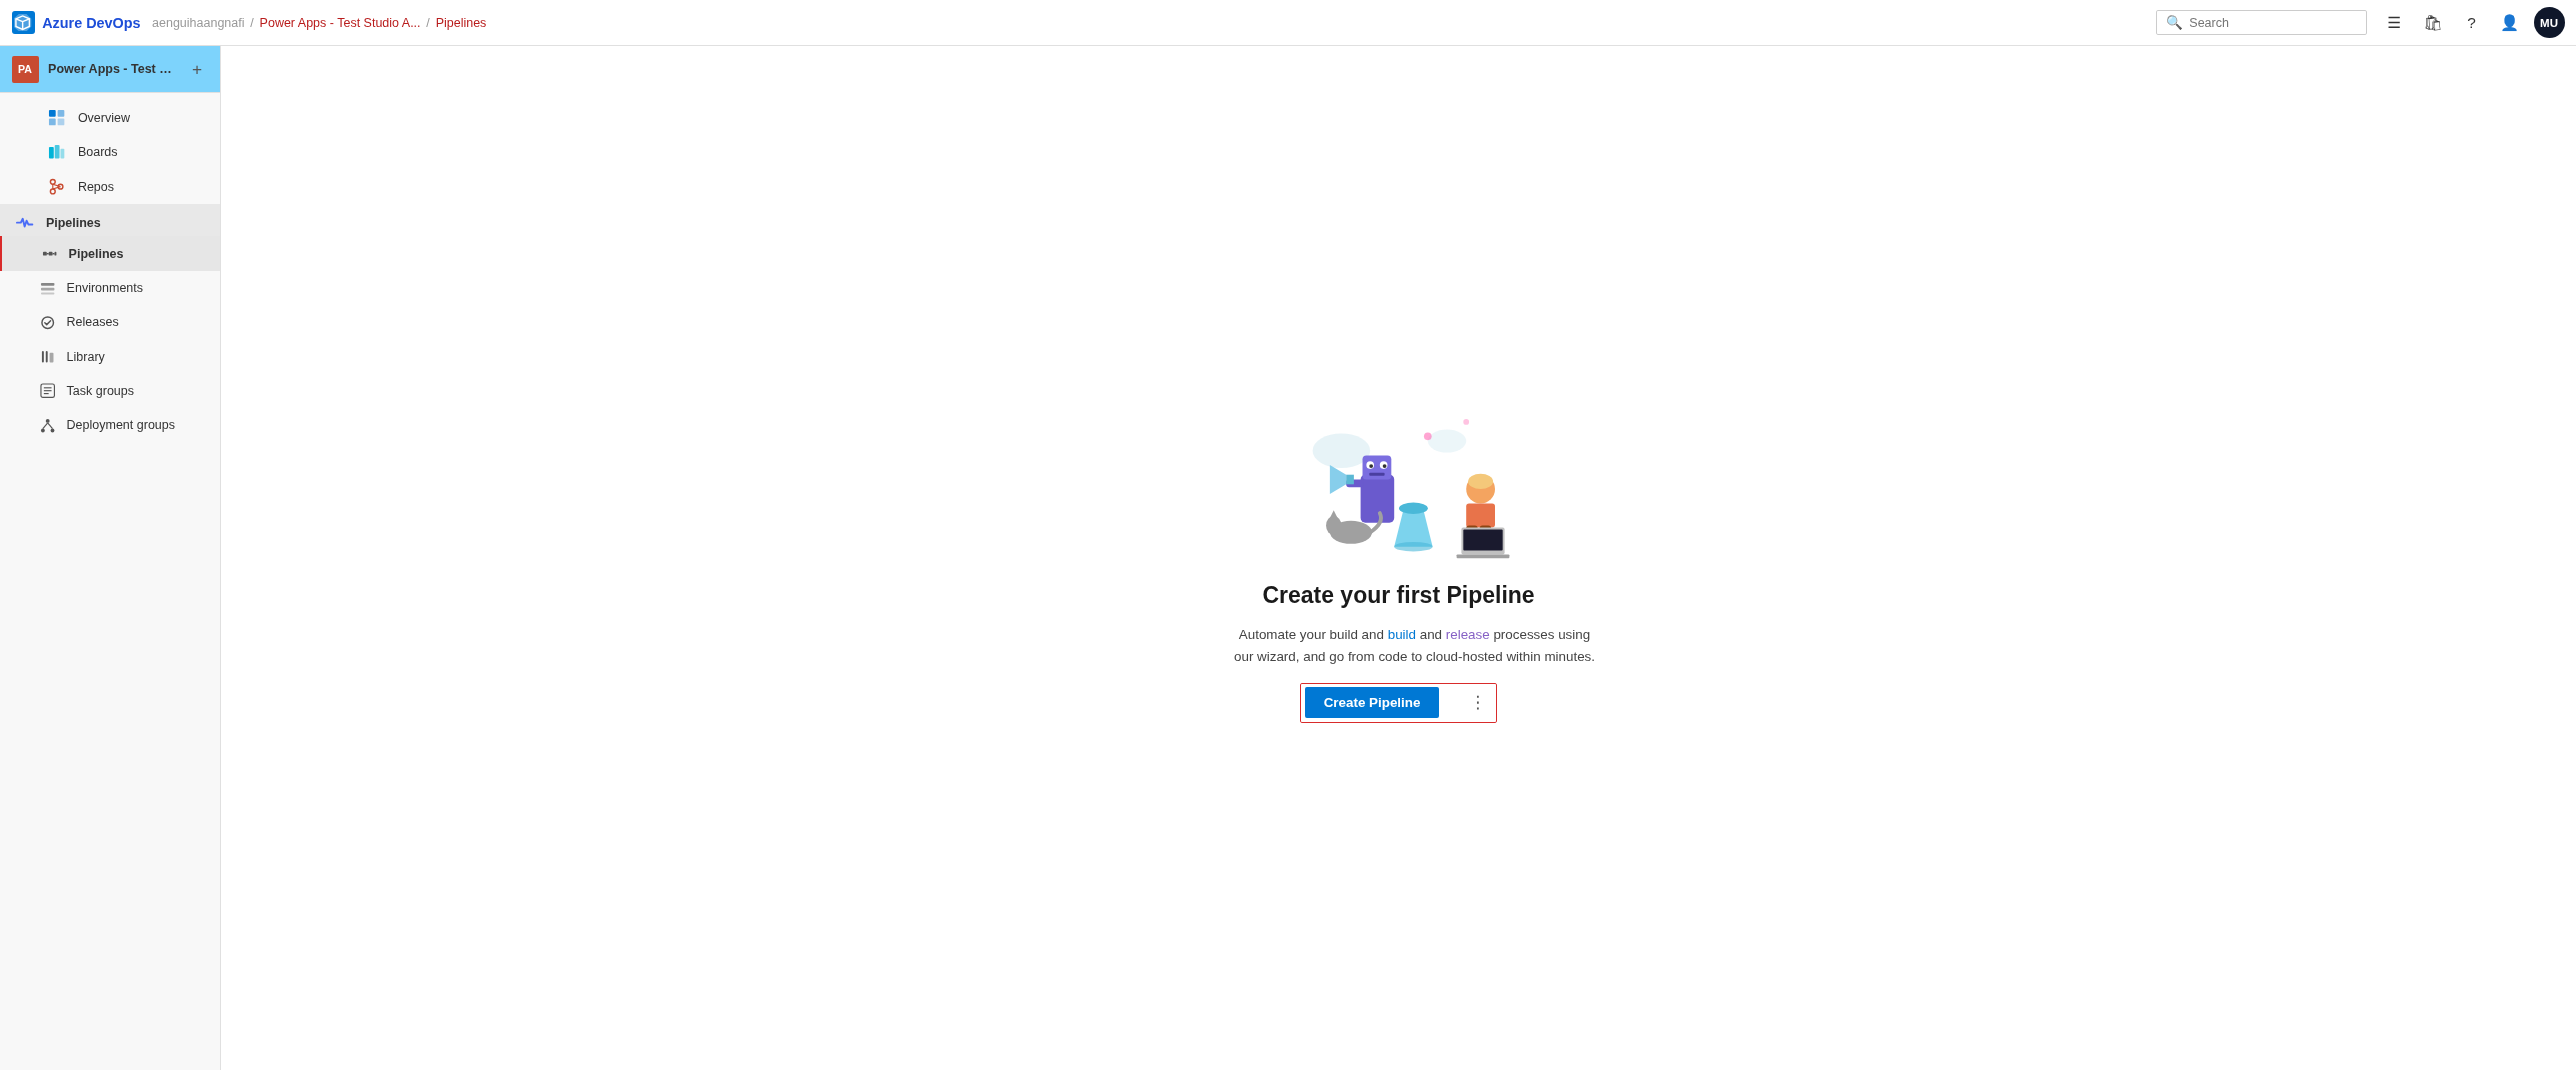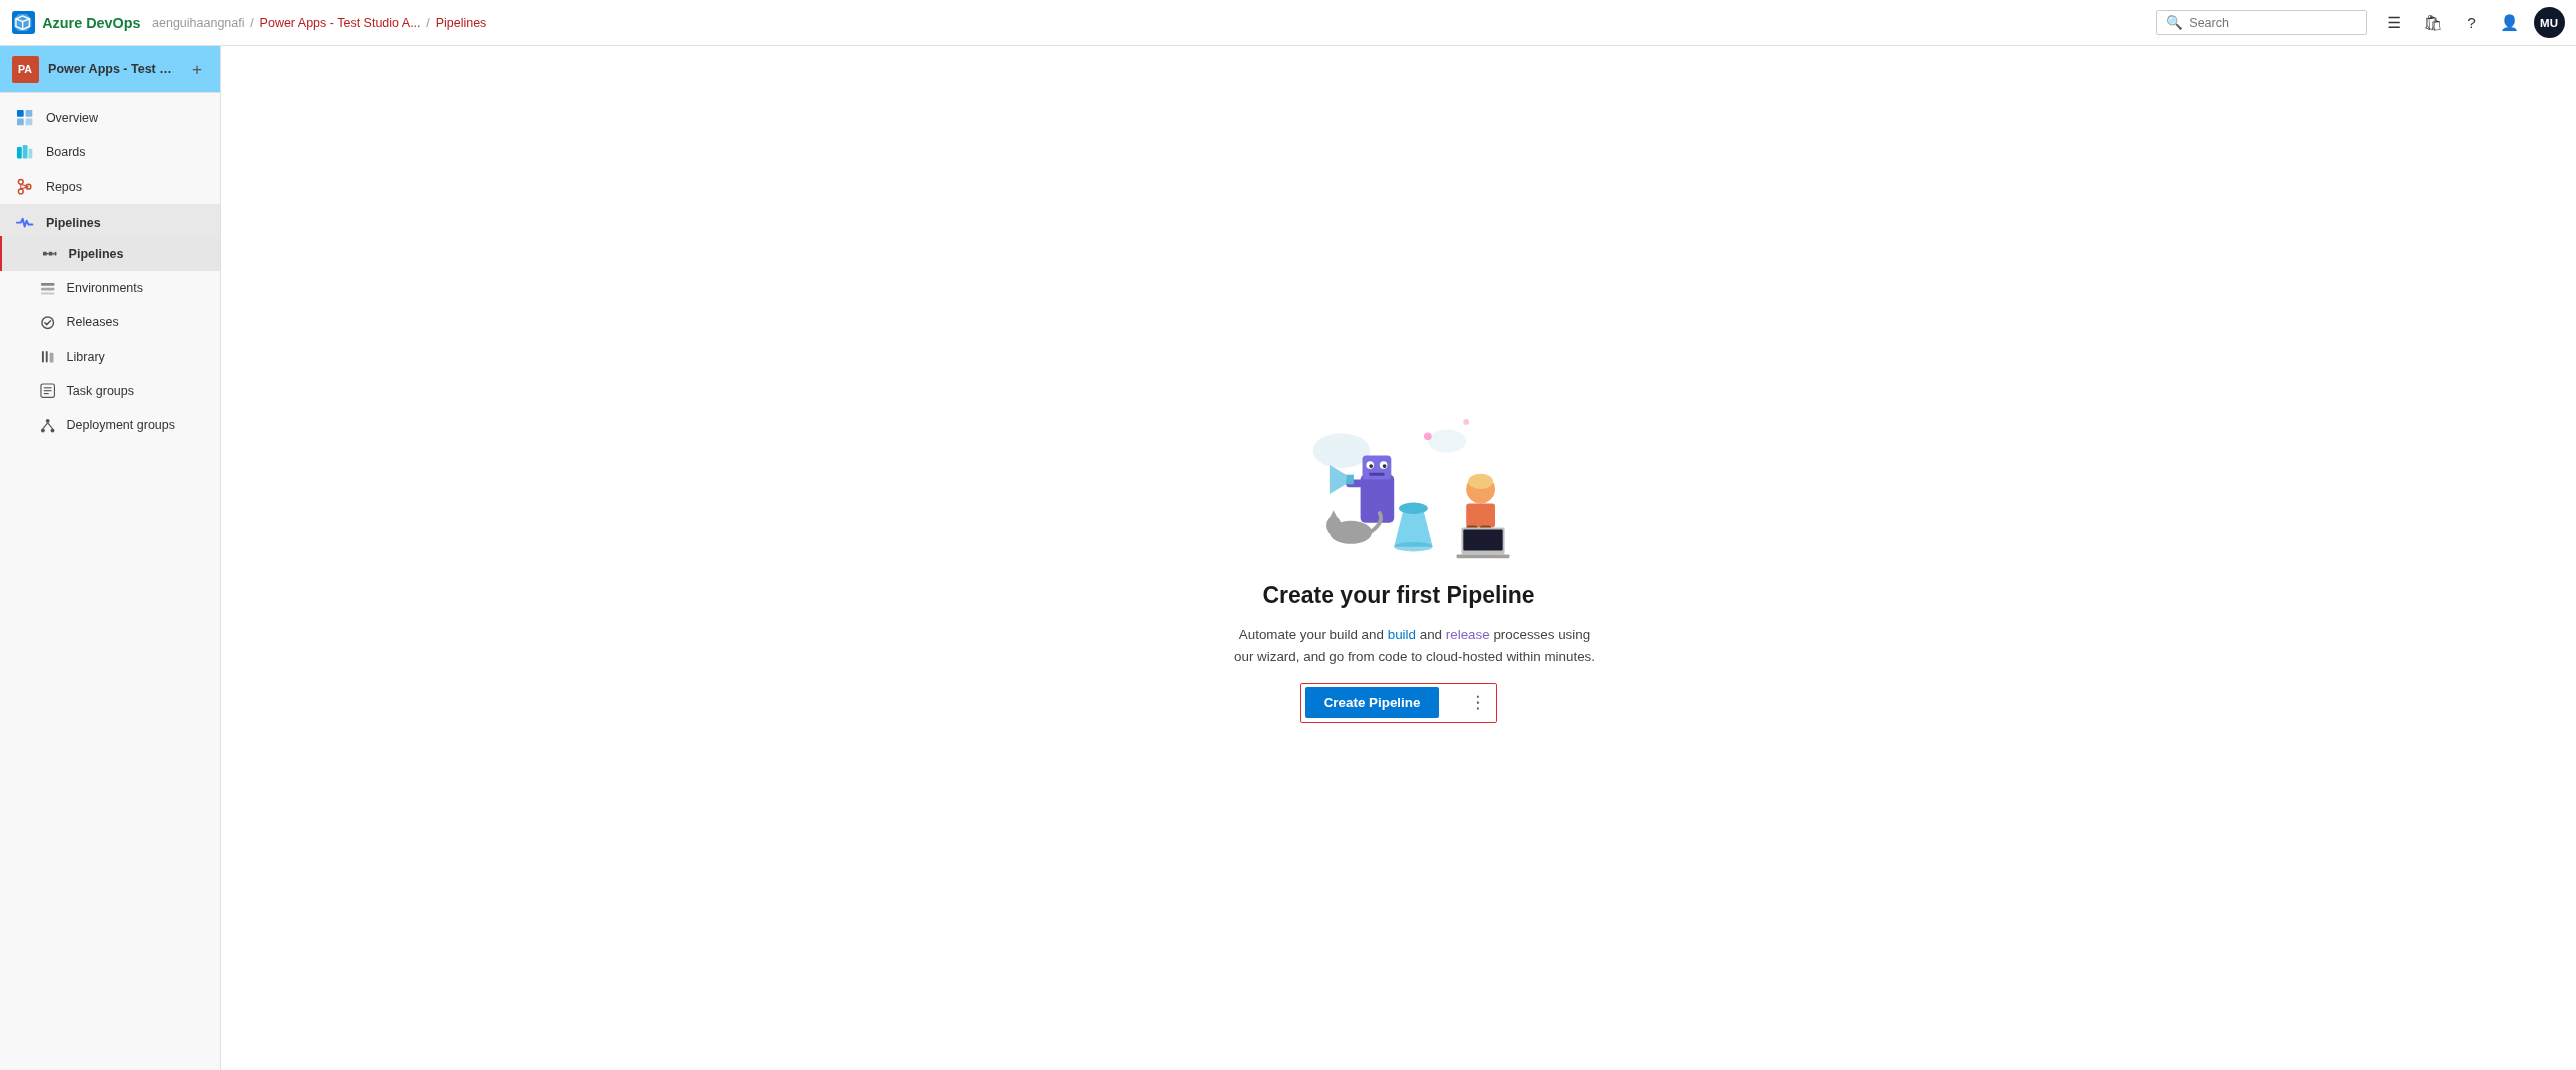--- a/index.html
+++ b/index.html
@@ -14,21 +14,21 @@
       align-items: center;
       padding: 0 11.5px;
       gap: 11.5px;
       flex-shrink: 0;
       z-index: 100;
     }
     .topbar-logo {
       display: flex;
       align-items: center;
       gap: 7.7px;
-      color: #15803d;
+      color: #1d4ed8;
       font-weight: 700;
       font-size: 14.4px;
       white-space: nowrap;
     }
     .topbar-logo-icon {
       width: 23px; height: 23px;
       background: #0078d4;
       border-radius: 2.9px;
       display: flex; align-items: center; justify-content: center;
       color: white; font-size: 11.5px; font-weight: bold;
@@ -134,20 +134,21 @@
     .sidebar-item {
       display: flex;
       align-items: center;
       padding: 7.7px 15.4px;
       gap: 11.5px;
       cursor: pointer;
       color: #333;
       font-size: 12.5px;
       border-radius: 0;
       position: relative;
+      margin-left: 32px;
     }
 
     .sidebar-item-icon {
       width: 19px; height: 19px;
       display: flex; align-items: center; justify-content: center;
       flex-shrink: 0;
     }
 
     .sidebar-section-header {
       display: flex;

